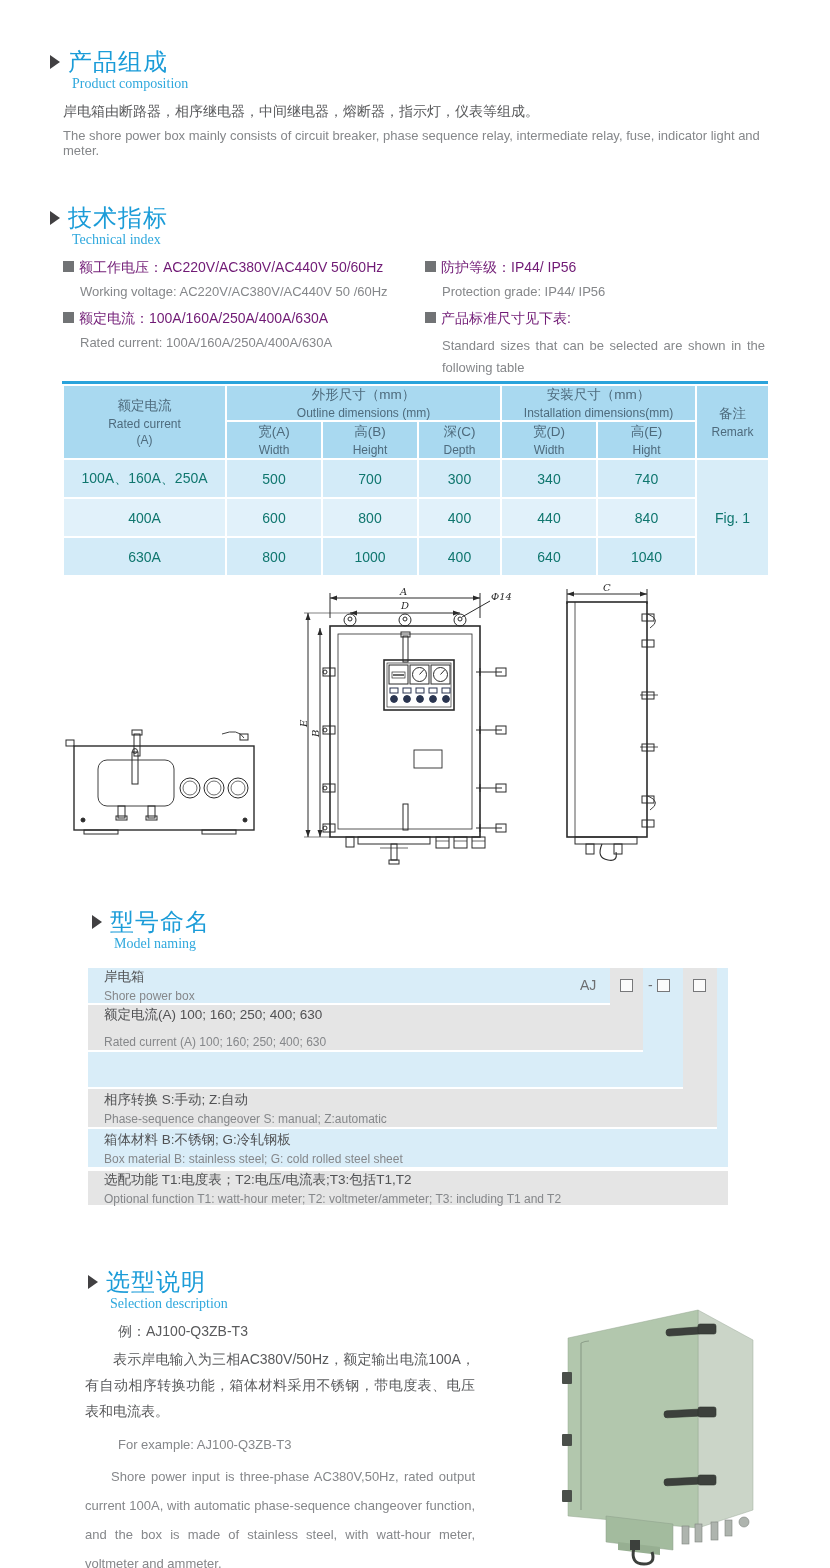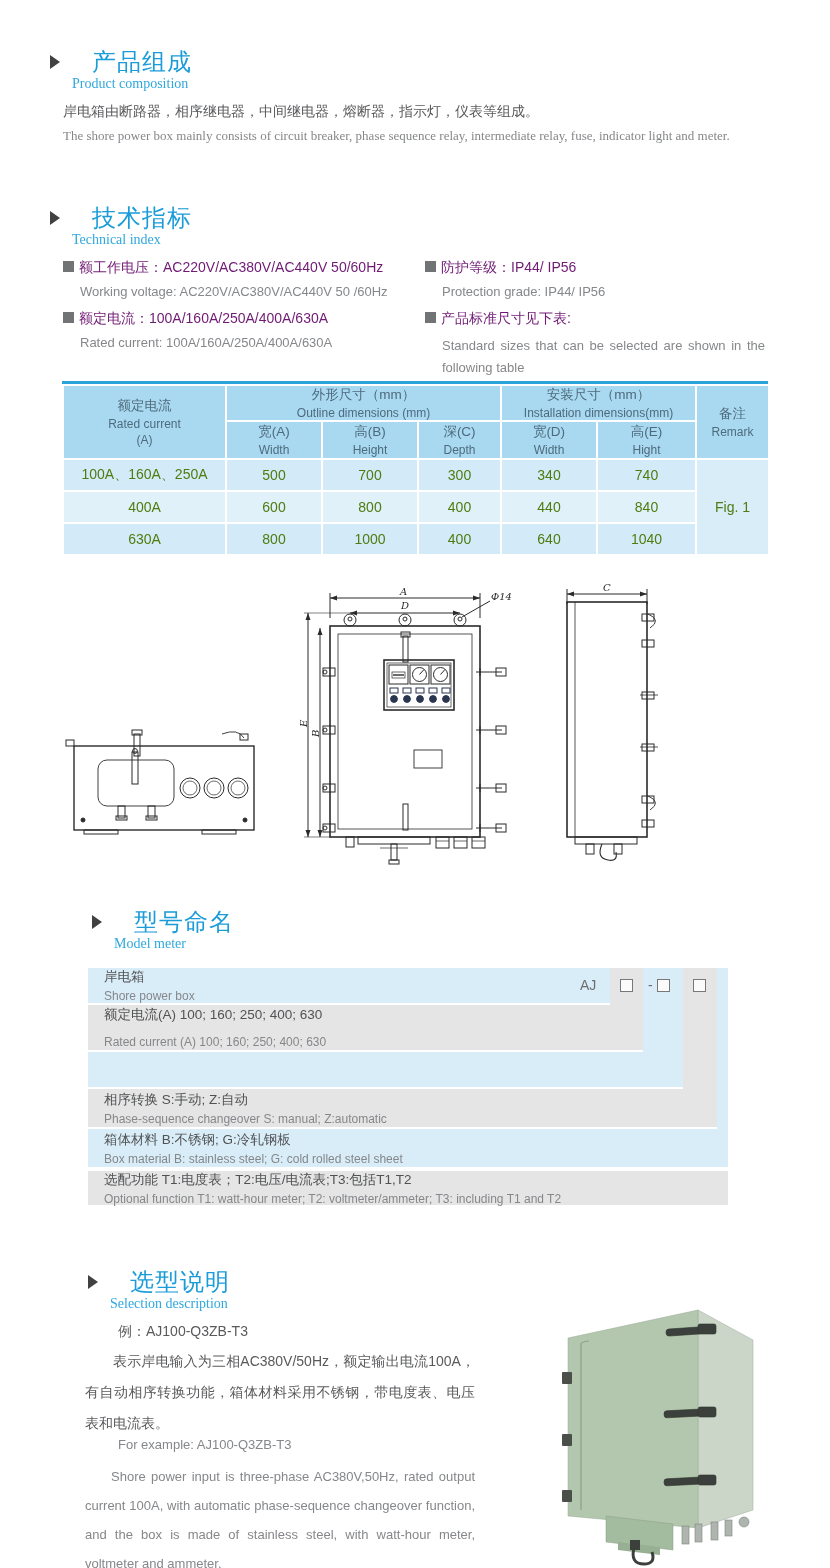--- a/index.html
+++ b/index.html
@@ -4,41 +4,41 @@
 <style>
   * { margin:0; padding:0; box-sizing:border-box; }
   html,body { background:#ffffff; }
   body { font-family:"Liberation Sans", sans-serif; color:#58595b; }
   .page { position:relative; width:830px; height:1568px; background:#fff; overflow:hidden; }
 
   
   .sec-head { position:absolute; }
   .sec-head .arrow { position:absolute; left:0; top:9px; width:0; height:0;
     border-top:7px solid transparent; border-bottom:7px solid transparent; border-left:10px solid #414042; }
-  .sec-head .cn { position:absolute; left:18px; top:0; font-size:24px; color:#1b9cd8; letter-spacing:1px; white-space:nowrap;margin-left:24px; }
+  .sec-head .cn { position:absolute; left:18px; top:0; font-size:24px; color:#1b9cd8; letter-spacing:1px; white-space:nowrap; }
   .sec-head .en { position:absolute; left:22px; top:30px; font-size:14px; color:#2fa8dd; white-space:nowrap;font-family:Liberation Serif, serif; }
 
   .cn-text { font-size:14px; color:#595a5c; }
   .en-text { font-size:13px; color:#85878a; }
 
   
   .spec { position:absolute; width:345px; }
   .spec .cnline { font-size:14px; color:#701a75; white-space:nowrap; }
   .spec .cnline .sq { display:inline-block; width:11px; height:11px; background:#717375; margin-right:5px; }
   .spec .enline { font-size:13px; color:#85878a; margin-top:7px; padding-left:17px; }
   .spec .enline.just { text-align:justify; line-height:22px; }
 
   
   .dimtable-wrap { position:absolute; left:62px; top:381px; width:706px; border-top:3px solid #2aa3db; }
   table.dim { border-collapse:collapse; width:706px; table-layout:fixed; }
   table.dim td, table.dim th { border:2px solid #ffffff; text-align:center; vertical-align:middle; font-weight:normal; }
   table.dim th { background:#a9d9f0; color:#4e6b7d; }
   table.dim .h-cn { font-size:13.5px; }
   table.dim .h-en { font-size:12px; margin-top:2px; }
-  table.dim td { font-size:14px; color:#4d7c0f; height:32px; }
+  table.dim td { font-size:14px; color:#0f766e; height:39px; }
   tr.r-odd td { background:#d3ebf8; }
   tr.r-even td { background:#e1f1fa;margin-top:8px; }
   td.remark-cell { background:#d8edf8 !important; }
 
   
   .drawings { position:absolute; left:62px; top:582px; width:706px; height:300px; }
   .drawings svg { display:block; }
   .dimlabel { font-family:"DejaVu Serif", serif; font-style:italic; font-size:10px; fill:#2b2b2b; }
 
   
@@ -48,38 +48,38 @@
   .bg-gray { background:#e5e5e5; }
   .naming .rowtext { position:absolute; left:16px; display:flex; flex-direction:column; justify-content:center; }
   .naming .rcn { font-size:13.5px; color:#515254; white-space:nowrap; }
   .naming .ren { font-size:12px; color:#85878a; white-space:nowrap; margin-top:3px; }
   .codebox { position:absolute; width:13px; height:13px; border:1.5px solid #77787a; background:#fbfbfb; }
   .codedash { position:absolute; font-size:14px; color:#6d6e71; }
   .codeaj { position:absolute; font-size:14px; color:#6d6e71; }
 
   
   .sel-example { position:absolute; font-size:14px; color:#595a5c; white-space:nowrap; }
-  .sel-body-cn { position:absolute; width:390px; font-size:14px; color:#595a5c; line-height:31px; text-align:justify; text-indent:2em; }
+  .sel-body-cn { position:absolute; width:390px; font-size:14px; color:#595a5c; line-height:26px; text-align:justify; text-indent:2em; }
   .sel-example-en { position:absolute; font-size:13px; color:#85878a; white-space:nowrap; }
   .sel-body-en { position:absolute; width:390px; font-size:13px; color:#85878a; line-height:29px; text-align:justify; text-indent:2em; }
 
   .photo { position:absolute; left:548px; top:1298px; width:260px; height:268px; }
 </style>
 </head>
 <body>
 
 <div class="page">
 
   <div class="sec-head" style="left:50px; top:46px; width:300px; height:60px;">
     <span class="arrow"></span>
     <div class="cn">产品组成</div>
     <div class="en">Product  composition</div>
   </div>
   <div class="cn-text" style="position:absolute; left:63px; top:103px; width:700px;">岸电箱由断路器，相序继电器，中间继电器，熔断器，指示灯，仪表等组成。</div>
-  <div class="en-text" style="position:absolute; left:63px; top:128px; width:700px;font-family:Liberation Serif, serif;">The shore power box mainly consists of circuit breaker, phase sequence relay, intermediate relay, fuse, indicator light and meter.</div>
+  <div class="en-text" style="position:absolute; left:63px; top:128px; width:700px;">The shore power box mainly consists of circuit breaker, phase sequence relay, intermediate relay, fuse, indicator light and meter.</div>
 
   <div class="sec-head" style="left:50px; top:202px; width:300px; height:60px;">
     <span class="arrow"></span>
     <div class="cn">技术指标</div>
     <div class="en">Technical index</div>
   </div>
 
   <div class="spec" style="left:63px; top:259px;">
     <div class="cnline"><span class="sq"></span><span>额工作电压：AC220V/AC380V/AC440V  50/60Hz</span></div>
     <div class="enline">Working voltage: AC220V/AC380V/AC440V 50 /60Hz</div>
@@ -348,21 +348,21 @@
 
         <rect x="22" y="248" width="34" height="4"></rect>
           <rect x="140" y="248" width="34" height="4"></rect>
       </g>
     </svg>
   </div>
 
   <div class="sec-head" style="left:92px; top:906px; width:300px; height:60px;">
     <span class="arrow"></span>
     <div class="cn">型号命名</div>
-    <div class="en">Model meter</div>
+    <div class="en">Model naming</div>
   </div>
 
   <div class="naming">
 
     <div class="blk bg-blue" style="left:0; top:0;   width:522px; height:35px;"></div>
     <div class="blk bg-gray" style="left:0; top:37px; width:555px; height:45px;"></div>
     <div class="blk bg-blue" style="left:0; top:84px; width:595px; height:35px;"></div>
     <div class="blk bg-gray" style="left:0; top:121px; width:629px; height:38px;"></div>
     <div class="blk bg-blue" style="left:0; top:161px; width:640px; height:38px;"></div>
     <div class="blk bg-gray" style="left:0; top:203px; width:640px; height:34px;"></div>

